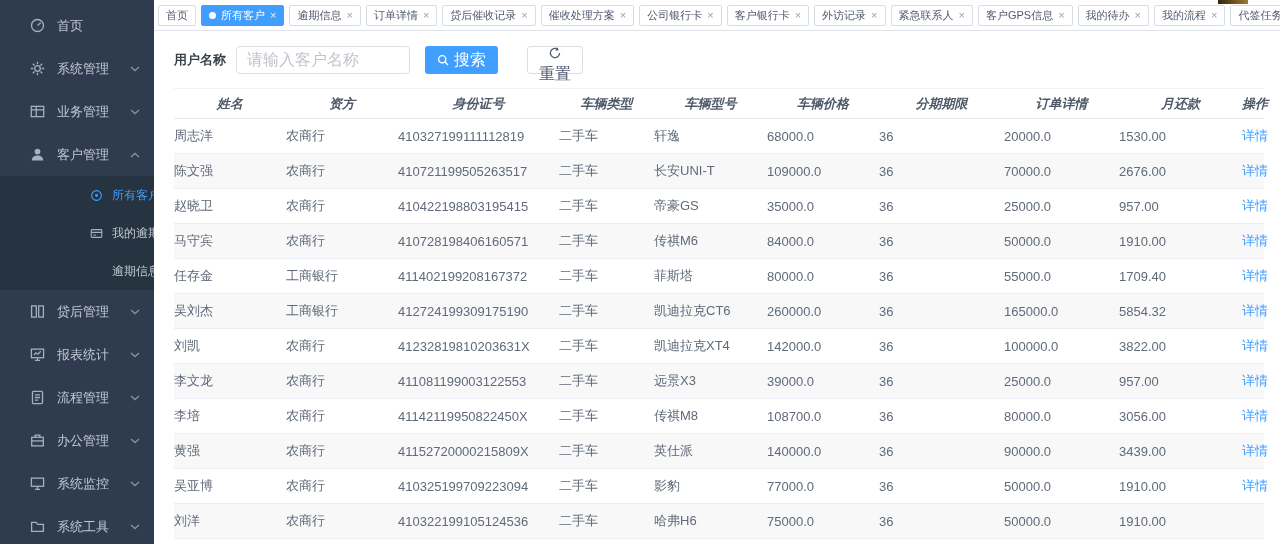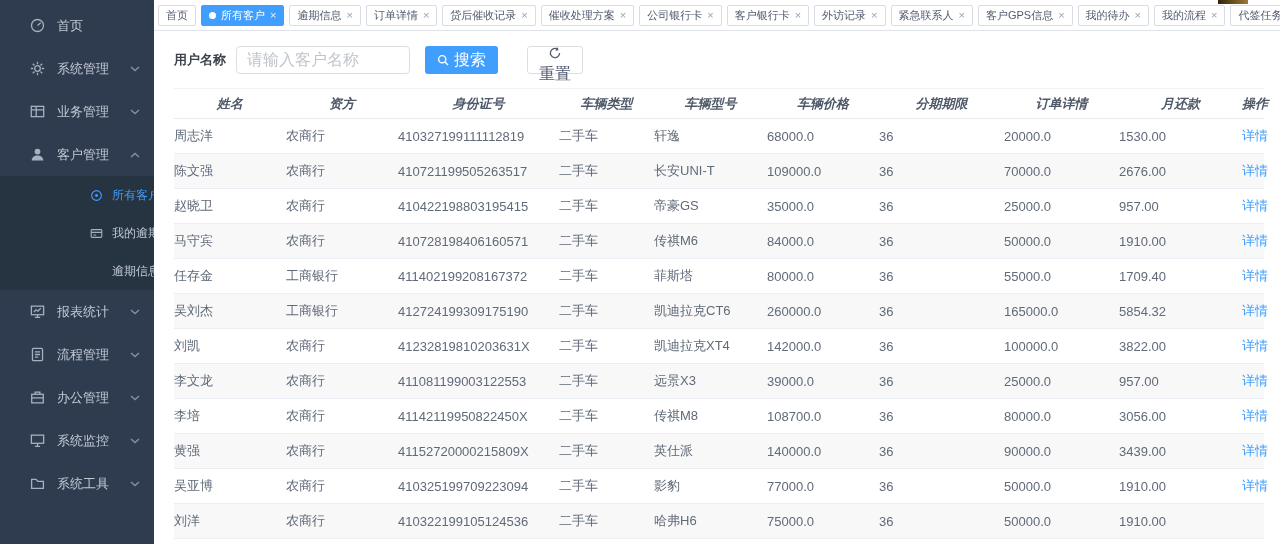--- a/index.html
+++ b/index.html
@@ -140,20 +140,34 @@
         <span class="mi-label">我的逾期</span>
       </div>
       <div class="sub-item">
         <span class="icon-spacer"></span>
         <span class="mi-label">逾期信息</span>
       </div>
     </div>
     <div class="menu-item">
       <span class="mi-icon">
         <svg viewBox="0 0 14 14" fill="none" stroke="currentColor" stroke-width="1.2">
+          <rect x="1.5" y="1.8" width="4.4" height="10.4"></rect>
+          <rect x="8.1" y="1.8" width="4.4" height="10.4"></rect>
+        </svg>
+      </span>
+      <span class="mi-label">贷后管理</span>
+      <span class="chev">
+        <svg viewBox="0 0 10 6">
+          <path d="M1 1l4 3.6L9 1" fill="none" stroke="currentColor" stroke-width="1.3"></path>
+        </svg>
+      </span>
+    </div>
+    <div class="menu-item">
+      <span class="mi-icon">
+        <svg viewBox="0 0 14 14" fill="none" stroke="currentColor" stroke-width="1.2">
           <rect x="1.3" y="2" width="11.4" height="8"></rect>
           <path d="M4.6 12.4h4.8M7 10v2.4M3.6 7.4l2-2 1.8 1.3 2.6-2.7"></path>
         </svg>
       </span>
       <span class="mi-label">报表统计</span>
       <span class="chev">
         <svg viewBox="0 0 10 6">
           <path d="M1 1l4 3.6L9 1" fill="none" stroke="currentColor" stroke-width="1.3"></path>
         </svg>
       </span>

